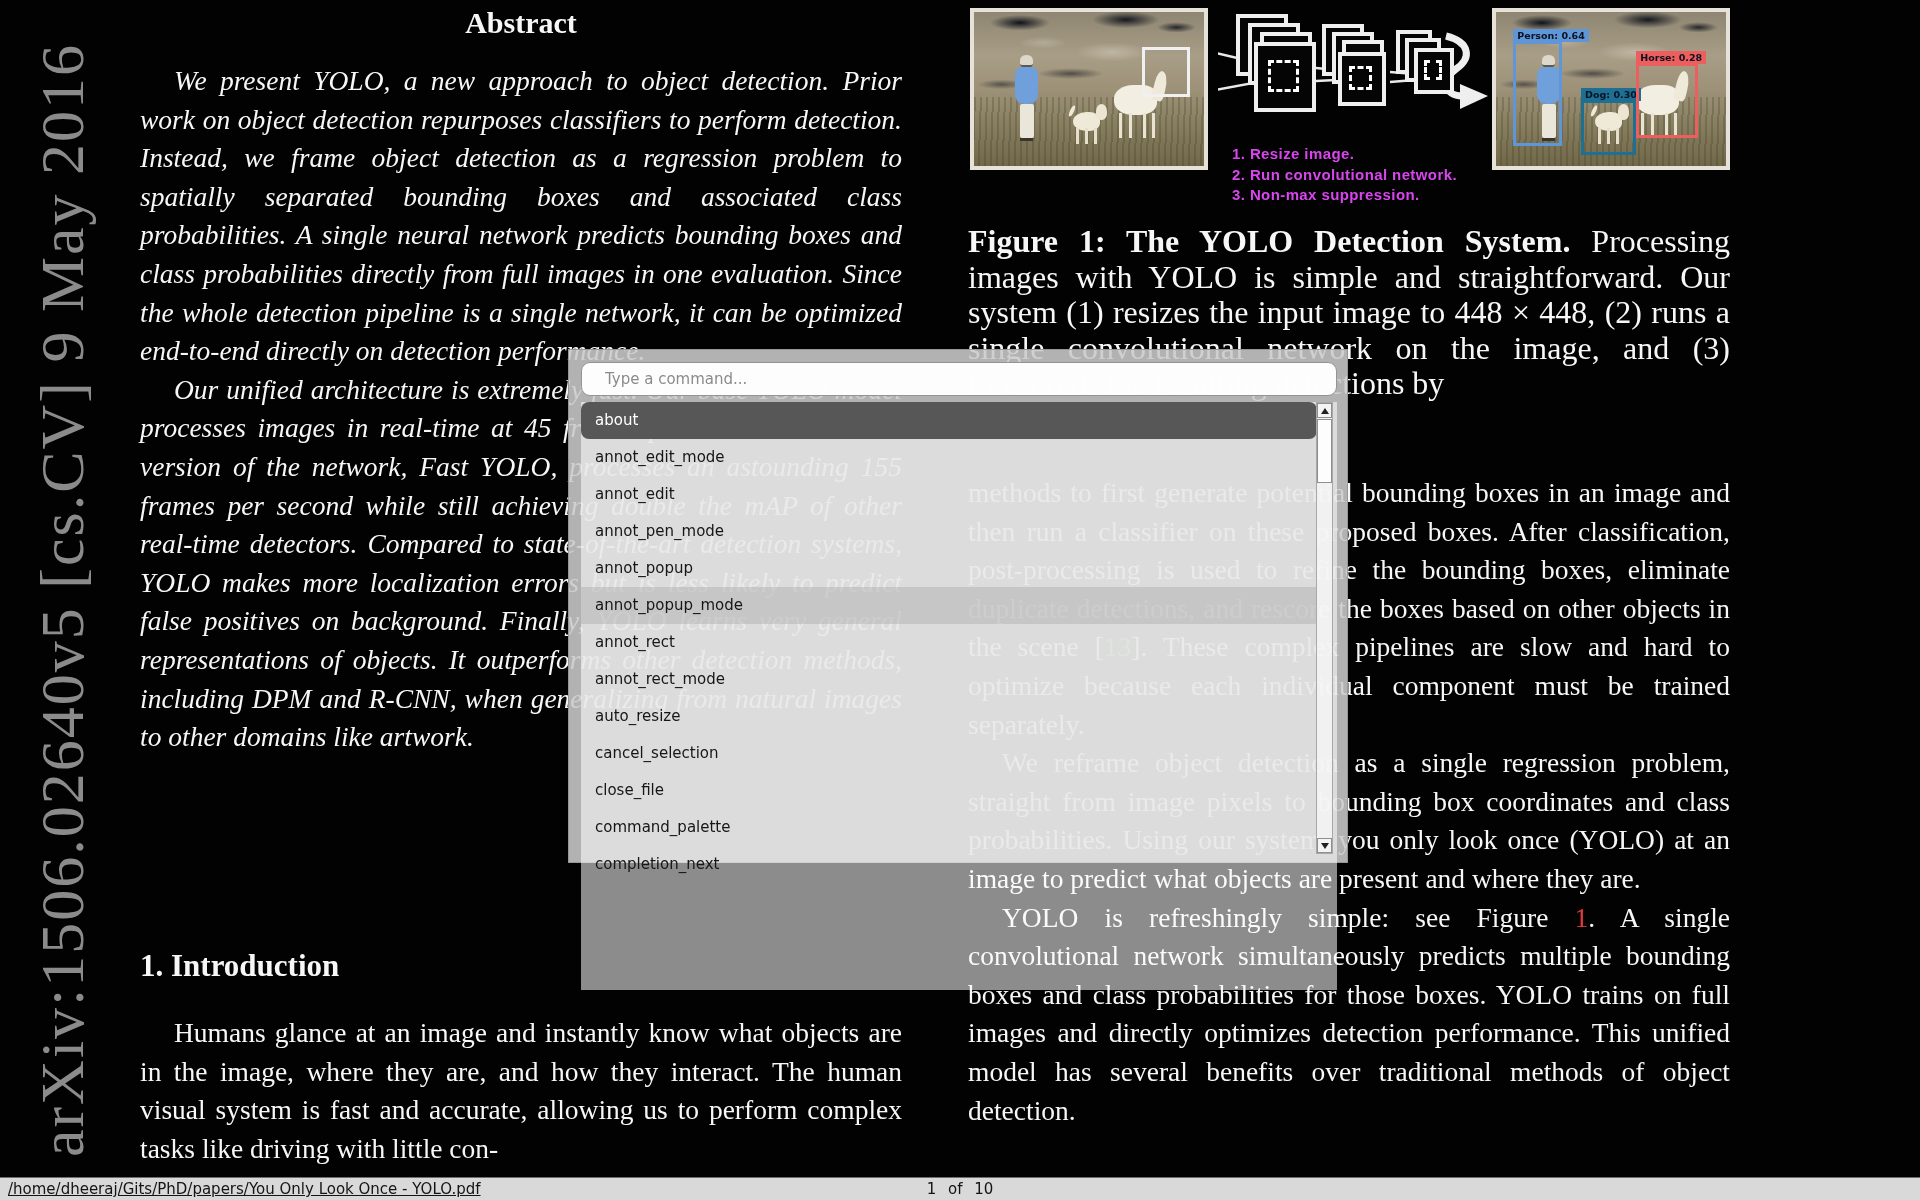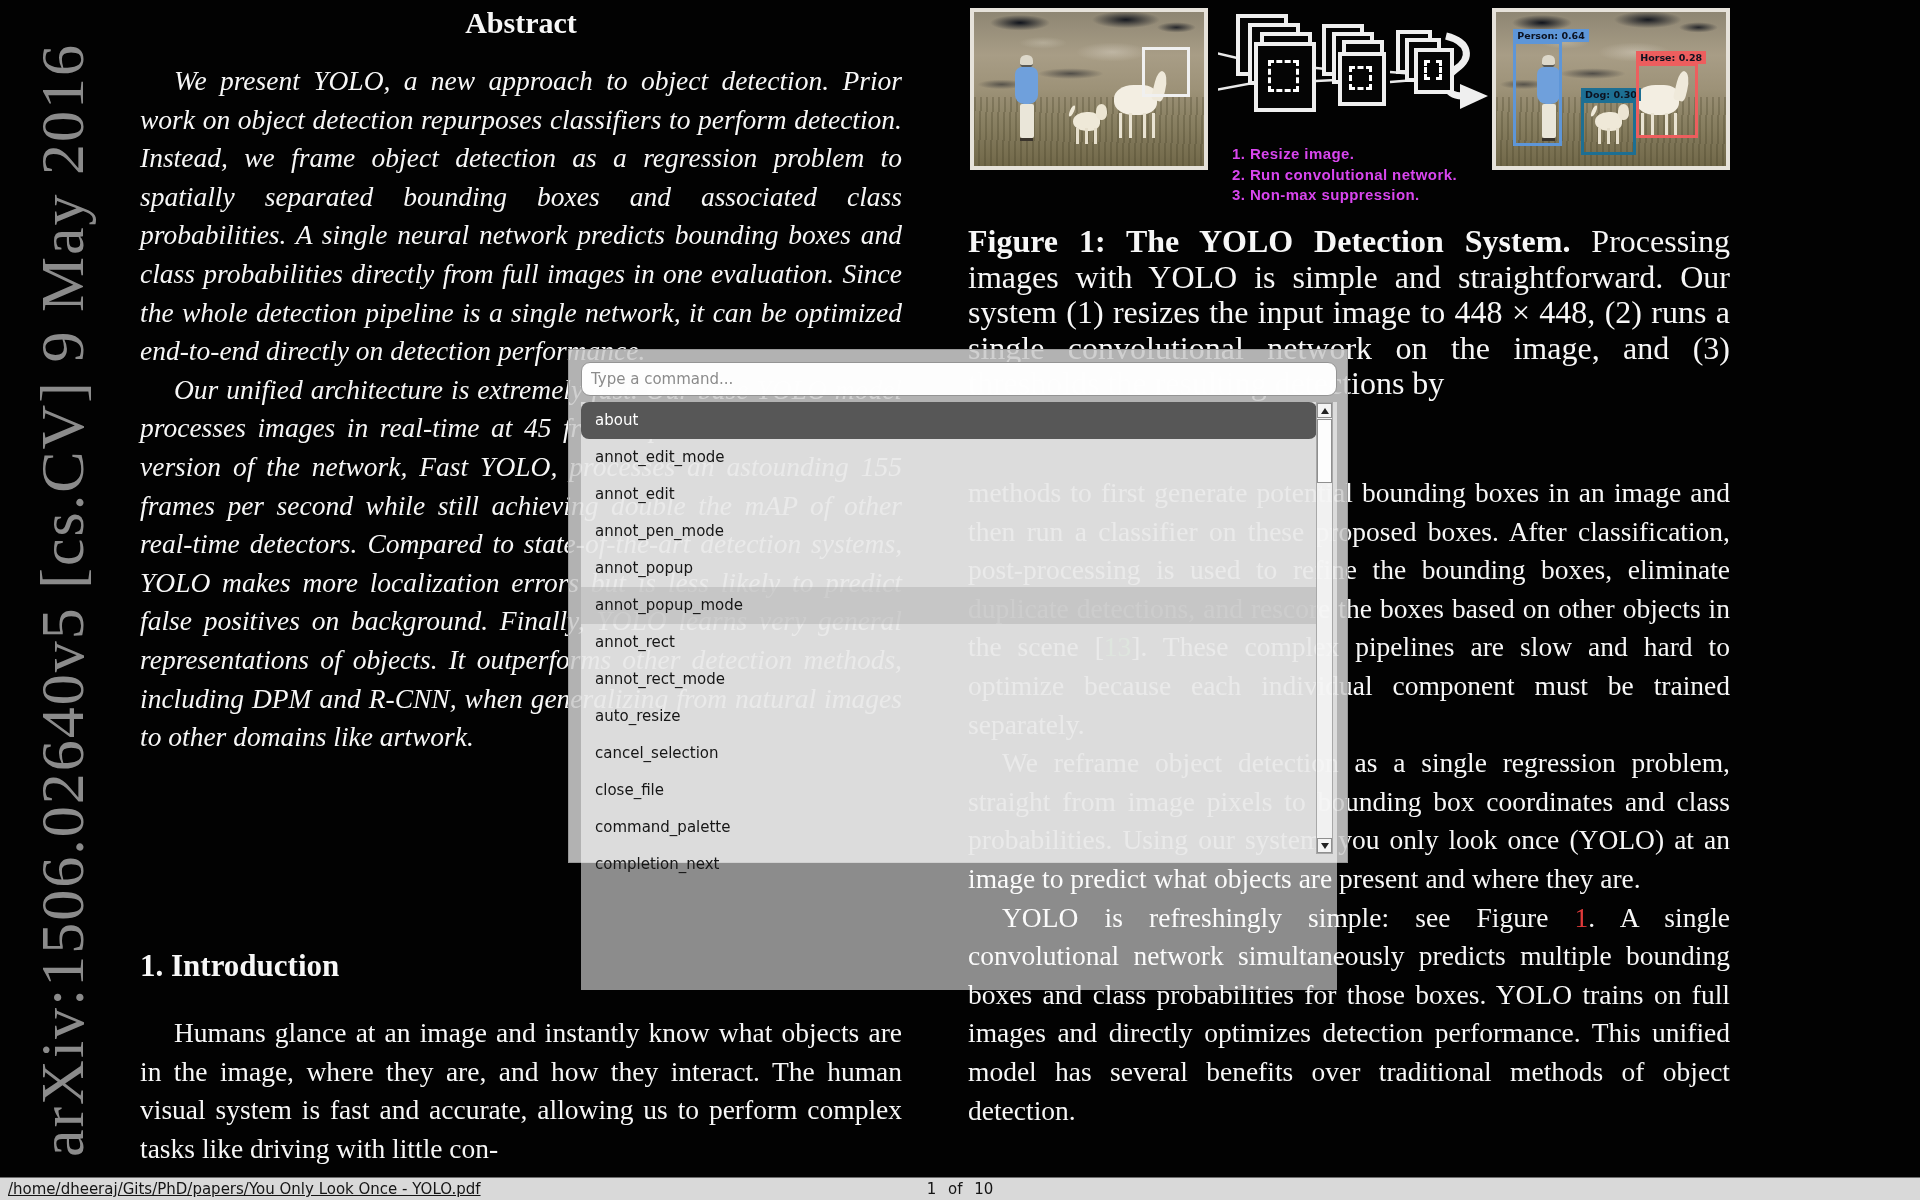--- a/index.html
+++ b/index.html
@@ -88,21 +88,21 @@
   .detlab { position:absolute; top:-15px; left:-3px; white-space:nowrap;
     font-family:"DejaVu Sans","Liberation Sans",sans-serif;
     font-size:9.5px; font-weight:bold; color:#0c1220; padding:1px 4px; }
 
   
   .palette { position:absolute; left:568px; top:349px; width:780px; height:514px;
     background:rgba(203,203,203,0.88); border:1px solid #979797; padding:12px; }
   .palette-input { display:block; width:756px; height:34px;
     background:rgba(255,255,255,0.97); border:1px solid #949494; border-radius:9px;
     font-family:"DejaVu Sans","Liberation Sans",sans-serif; font-size:15px;
-    color:#222; padding:0 9px; outline:none; }
+    color:#222; padding:0 23px; outline:none; }
   .palette-input::placeholder { color:#8b8b8b; }
   .palette-list { position:absolute; left:12px; top:52px; width:756px; height:588px;
     background:rgba(255,255,255,0.55); overflow:hidden; }
   .prow { position:relative; width:736px; height:37px; line-height:37px;
     padding-left:14px; font-family:"DejaVu Sans","Liberation Sans",sans-serif;
     font-size:15px; color:#161616; }
   .prow.selected { background:#575757; color:#fff; border-radius:8px; }
   .prow.hover { background:rgba(170,170,170,0.45); }
 
   .pscroll { position:absolute; right:2px; top:0; width:17px; height:452px;

